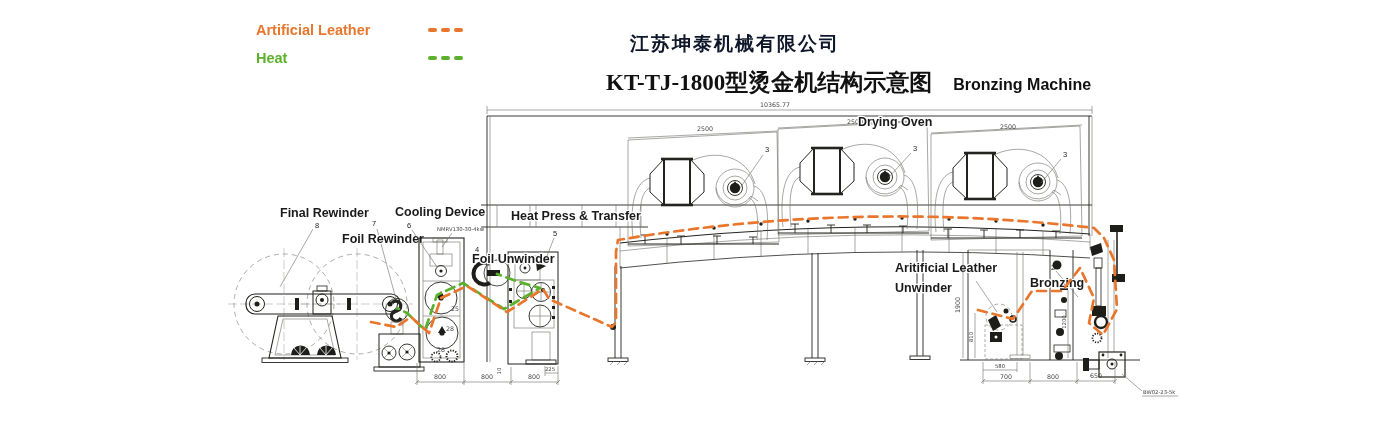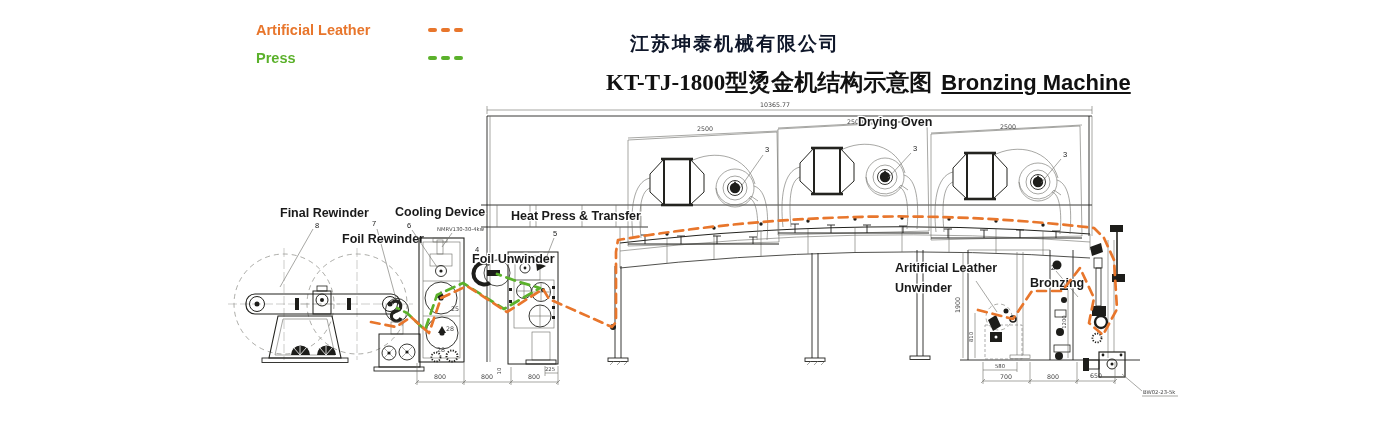--- a/index.html
+++ b/index.html
@@ -13,21 +13,21 @@
   .c-green{color:#5BB12B;}
   .swatch{display:flex;gap:4px;margin-left:2px;}
   .swatch i{display:block;width:9px;height:4px;border-radius:2px;}
   .sw-orange i{background:#E8762C;}
   .sw-green i{background:#5BB12B;}
   
   .company{position:absolute;left:630px;top:31px;font-size:19px;font-weight:bold;
            letter-spacing:2px;color:#0f172a;font-family:"Liberation Serif",serif;}
   .model{position:absolute;left:606px;top:67px;color:#111;white-space:nowrap;}
   .model .cn{font-size:23px;font-weight:bold;font-family:"Liberation Serif",serif;}
-  .model .en{font-size:22px;font-weight:bold;margin-left:9px;font-family:"Liberation Sans",sans-serif;text-decoration:underline;}
+  .model .en{font-size:16px;font-weight:bold;margin-left:21px;font-family:"Liberation Sans",sans-serif;}
   
   svg text{font-family:"DejaVu Sans",sans-serif;}
   .lbl{font-size:12.5px;font-weight:bold;fill:#1a1a1a;paint-order:stroke;stroke:#ffffff;stroke-width:2.5px;
        font-family:"Liberation Sans",sans-serif;}
   .dim{font-size:6.3px;fill:#444;}
   .dim-s{font-size:5.3px;fill:#444;}
   .num{font-size:7.5px;fill:#222;font-family:"Liberation Sans",sans-serif;}
   .ln{stroke:#23231f;fill:none;}
   .thin{stroke:#6b6b66;stroke-width:.6;fill:none;}
   .dk{fill:#1d1d1a;stroke:none;}
@@ -41,21 +41,21 @@
   <div class="legend">
     <div class="legend-row">
       <span class="legend-label c-orange">Artificial Leather</span>
       <span class="swatch sw-orange">
           <i></i>
           <i></i>
           <i></i>
         </span>
     </div>
     <div class="legend-row">
-      <span class="legend-label c-green">Press</span>
+      <span class="legend-label c-green">Heat</span>
       <span class="swatch sw-green">
           <i></i>
           <i></i>
           <i></i>
         </span>
     </div>
   </div>
 
   
   <div class="company">江苏坤泰机械有限公司</div>

